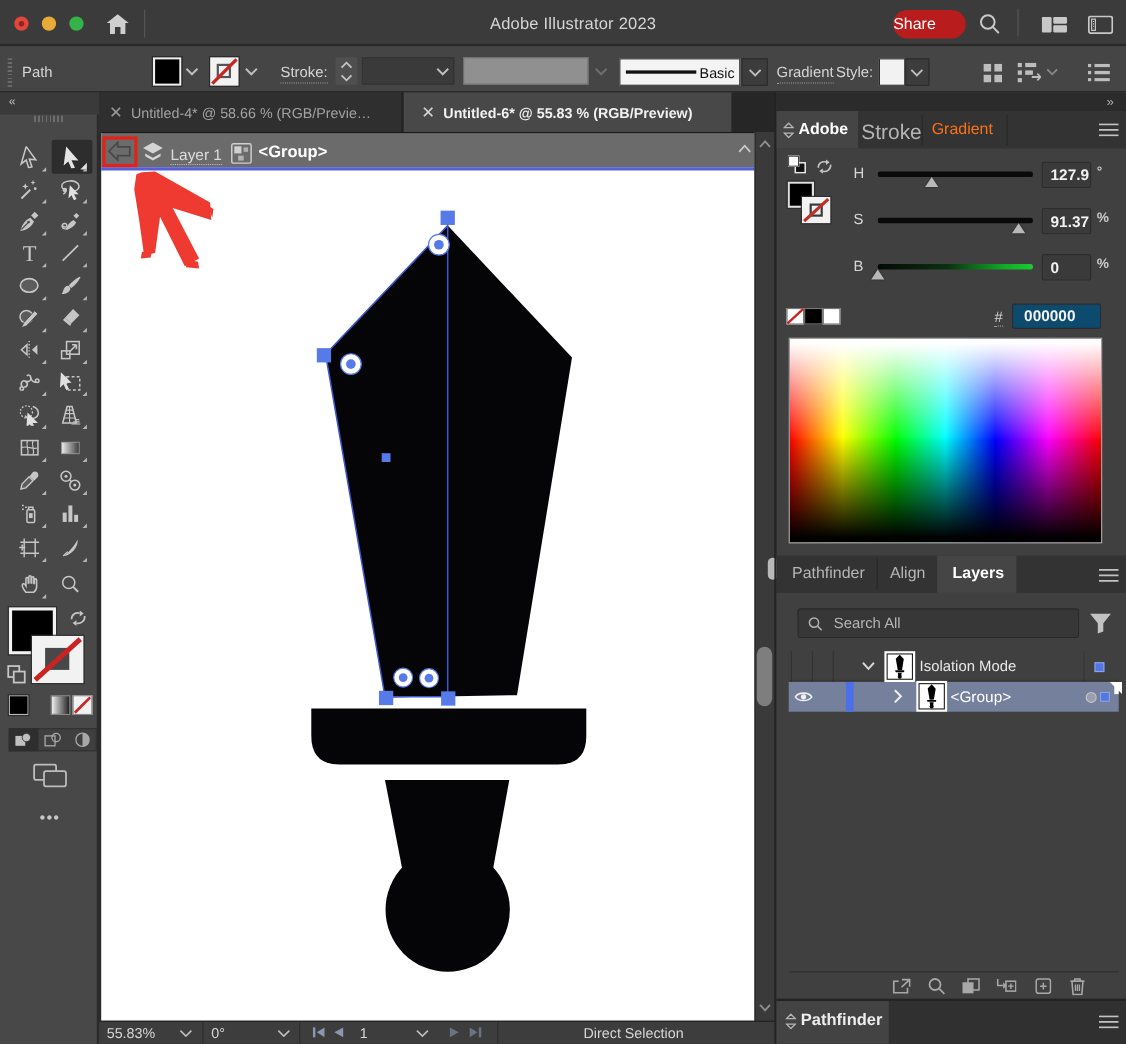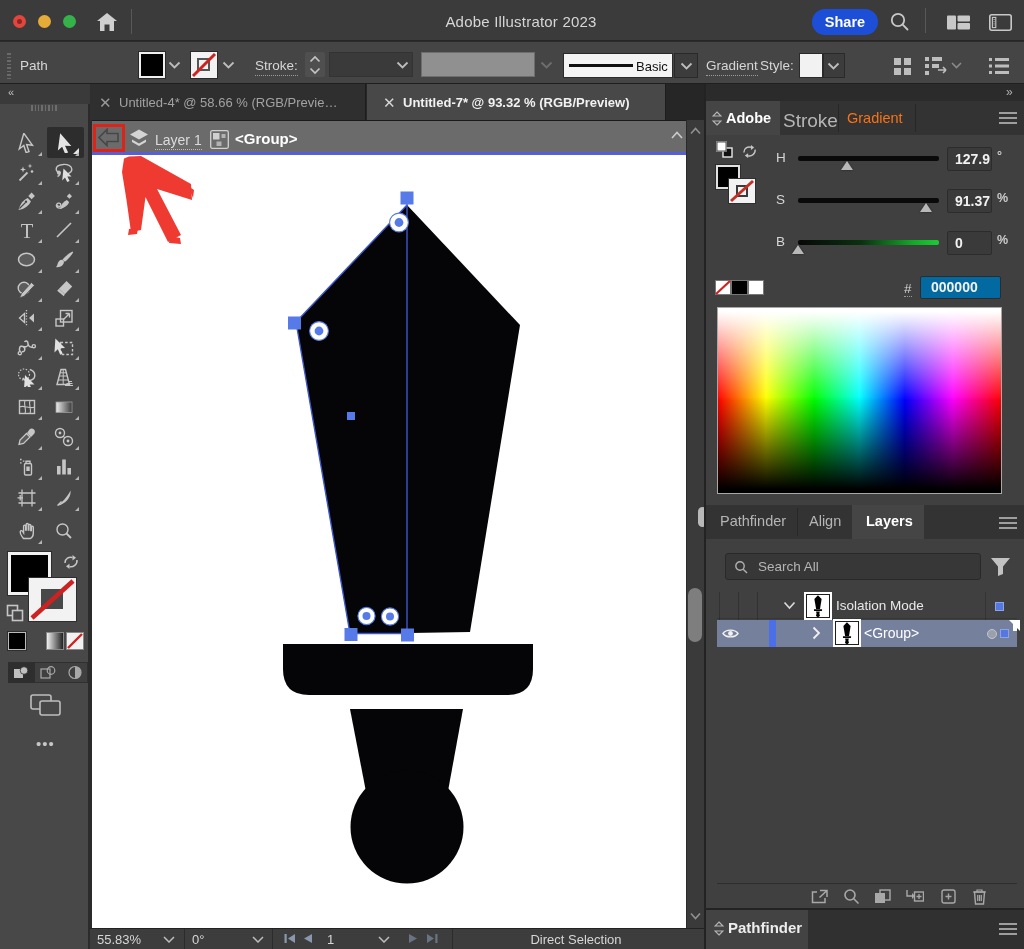--- a/index.html
+++ b/index.html
@@ -13,21 +13,21 @@
 <div class="a" style="left:0;top:0;width:1024px;height:41px;background:#3b3b3b;border-bottom:1px solid #262626"></div>
 <div class="a" style="left:12.5px;top:14.5px;width:13px;height:13px;border-radius:50%;background:#e2463d"></div>
 <div class="a" style="left:16.5px;top:18.5px;width:5px;height:5px;border-radius:50%;background:#8c2622"></div>
 <div class="a" style="left:38px;top:14.5px;width:13px;height:13px;border-radius:50%;background:#e6ac37"></div>
 <div class="a" style="left:63px;top:14.5px;width:13px;height:13px;border-radius:50%;background:#36b24a"></div>
 <svg class="a" style="left:96px;top:12px" width="22" height="20" viewBox="0 0 22 20">
  <path d="M11 1 L21 9 L18 9 L18 19 L13.5 19 L13.5 12.5 L8.5 12.5 L8.5 19 L4 19 L4 9 L1 9 Z" fill="#cfcfcf"></path>
 </svg>
 <div class="a" style="left:131px;top:9px;width:1px;height:25px;background:#585858"></div>
 <div class="a tt" style="left:0;top:13px;width:1042px;text-align:center;font-size:15px;letter-spacing:0.2px">Adobe Illustrator 2023</div>
-<div class="a" style="left:812px;top:8.5px;width:66px;height:26px;border-radius:13px;background:#1d4ed8;color:#fff;font-size:14.5px;font-weight:700;text-align:center;line-height:26px">Share</div>
+<div class="a" style="left:812px;top:8.5px;width:66px;height:26px;border-radius:13px;background:#b91c1c;color:#fff;font-size:14.5px;font-weight:400;text-align:left;line-height:26px">Share</div>
 <svg class="a" style="left:888px;top:10px" width="23" height="23" viewBox="0 0 23 23">
  <circle cx="10" cy="10" r="6.2" fill="none" stroke="#c8c8c8" stroke-width="1.8"></circle>
  <line x1="14.7" y1="14.7" x2="19.5" y2="19.5" stroke="#c8c8c8" stroke-width="1.8" stroke-linecap="round"></line>
 </svg>
 <div class="a" style="left:925px;top:8px;width:1px;height:25px;background:#585858"></div>
 <svg class="a" style="left:947px;top:15px" width="23" height="15" viewBox="0 0 23 15">
  <rect x="0" y="0.5" width="9" height="14" rx="1" fill="#c8c8c8"></rect>
  <rect x="10.5" y="0.5" width="12.5" height="6" rx="1" fill="#c8c8c8"></rect>
  <rect x="10.5" y="8" width="12.5" height="6.5" rx="1" fill="#c8c8c8"></rect>
 </svg>
@@ -105,21 +105,21 @@
     <rect x="6" y="6.5" width="14" height="3" fill="#bdbdbd"></rect>
     <rect x="6" y="13" width="14" height="3" fill="#bdbdbd"></rect>
 </svg>
 
 <div class="a" style="left:90px;top:84px;width:616px;height:36px;background:#262626"></div>
 <div class="a" style="left:90px;top:84px;width:276px;height:36px;background:#2f2f2f;border-right:1px solid #1d1d1d"></div>
 <div class="a" style="left:99px;top:95px;width:16px;height:16px;color:#9a9a9a;font-size:15px;line-height:16px">✕</div>
 <div class="a" style="left:119px;top:95px;font-size:13px;color:#a2a2a2">Untitled-4* @ 58.66 % (RGB/Previe…</div>
 <div class="a" style="left:367px;top:84px;width:299px;height:36px;background:#484848;border-right:1px solid #1d1d1d"></div>
 <div class="a" style="left:383px;top:95px;width:16px;height:16px;color:#d6d6d6;font-size:15px;line-height:16px">✕</div>
-<div class="a" style="left:403px;top:95px;font-size:13px;color:#f2f2f2;font-weight:700">Untitled-7* @ 93.32 % (RGB/Preview)</div>
+<div class="a" style="left:403px;top:95px;font-size:13px;color:#f2f2f2;font-weight:700">Untitled-6* @ 55.83 % (RGB/Preview)</div>
 
 <div class="a" style="left:0;top:84px;width:90px;height:20px;background:#3a3a3a"></div>
 <div class="a" style="left:8px;top:86px;font-size:11px;color:#c0c0c0;letter-spacing:-1px">«</div>
 <div class="a" style="left:0;top:104px;width:90px;height:845px;background:#484848;border-right:2px solid #2b2b2b"></div>
 <div class="a" style="left:31px;top:105px;width:27px;height:6px;background-image:repeating-linear-gradient(90deg,#6d6d6d 0 1.5px,transparent 1.5px 3.5px)"></div>
 <svg class="a" style="left:17px;top:133px" width="20" height="20" viewBox="0 0 20 20">
     <path d="M5.5,0.8 L15.8,11.5 L9.9,11.7 L13.2,18.3 L10.4,19.6 L7.2,12.9 L3.2,17 Z" transform="rotate(8 10 10)" stroke="#c6c6c6" fill="none" stroke-width="1.4"></path>
   </svg>
 <div class="a" style="left:47px;top:127px;width:37px;height:31px;background:#2d2d2d;border-radius:2px"></div>
 <svg class="a" style="left:55px;top:133px" width="20" height="20" viewBox="0 0 20 20">
@@ -467,21 +467,21 @@
 <div class="a" style="left:792px;top:245px;width:0;height:0;border-left:6px solid transparent;border-right:6px solid transparent;border-bottom:9px solid #b8b8b8;filter:drop-shadow(0 0 1px #222)"></div>
 <div class="a" style="left:947px;top:231px;width:45px;height:24px;background:#3a3a3a;border:1px solid #2c2c2c;border-radius:2px;color:#f2f2f2;font-size:14px;font-weight:700;line-height:22px;padding-left:7px">0</div>
 <div class="a" style="left:997px;top:233px;font-size:12.5px;color:#cccccc;font-weight:700">%</div>
 <div class="a" style="left:715px;top:280px;width:16px;height:15px;background:#fff;border:1px solid #777"></div>
 <svg class="a" style="left:715px;top:280px" width="16" height="15" viewBox="0 0 16 15">
     <line x1="1" y1="14" x2="15" y2="1" stroke="#cc2222" stroke-width="2.2"></line>
   </svg>
 <div class="a" style="left:731px;top:280px;width:17px;height:15px;background:#000;border:1px solid #777"></div>
 <div class="a" style="left:748px;top:280px;width:16px;height:15px;background:#fff;border:1px solid #777"></div>
 <div class="a" style="left:904px;top:281px;font-size:13.5px;color:#d6d6d6;border-bottom:1px dotted #999">#</div>
-<div class="a" style="left:920px;top:276px;width:81px;height:23px;background:#0369a1;border:1px solid #2c2c2c;border-radius:2px;color:#f2f2f2;font-size:14px;font-weight:700;line-height:21px;padding-left:10px">000000</div>
+<div class="a" style="left:920px;top:276px;width:81px;height:23px;background:#0c4a6e;border:1px solid #2c2c2c;border-radius:2px;color:#f2f2f2;font-size:14px;font-weight:700;line-height:21px;padding-left:10px">000000</div>
 <div class="a" style="left:717px;top:307px;width:285px;height:187px;border:1px solid #a8a8a8;
  background-image:linear-gradient(to bottom,rgba(255,255,255,1) 2%,rgba(255,255,255,0) 50%),
  linear-gradient(to top,rgba(0,0,0,1) 2%,rgba(0,0,0,0) 52%),
  linear-gradient(to right,#f00,#ff0 17%,#0f0 34%,#0ff 50%,#00f 66%,#f0f 83%,#f00)"></div>
 
 <div class="a" style="left:706px;top:505px;width:318px;height:34px;background:#333333"></div>
 <div class="a" style="left:797px;top:508px;width:1px;height:28px;background:#272727"></div>
 <div class="a" style="left:852px;top:505px;width:72px;height:34px;background:#454545"></div>
 <div class="a" style="left:720px;top:513px;font-size:14.5px;color:#b5b5b5">Pathfinder</div>
 <div class="a" style="left:809px;top:513px;font-size:14.5px;color:#b5b5b5">Align</div>

